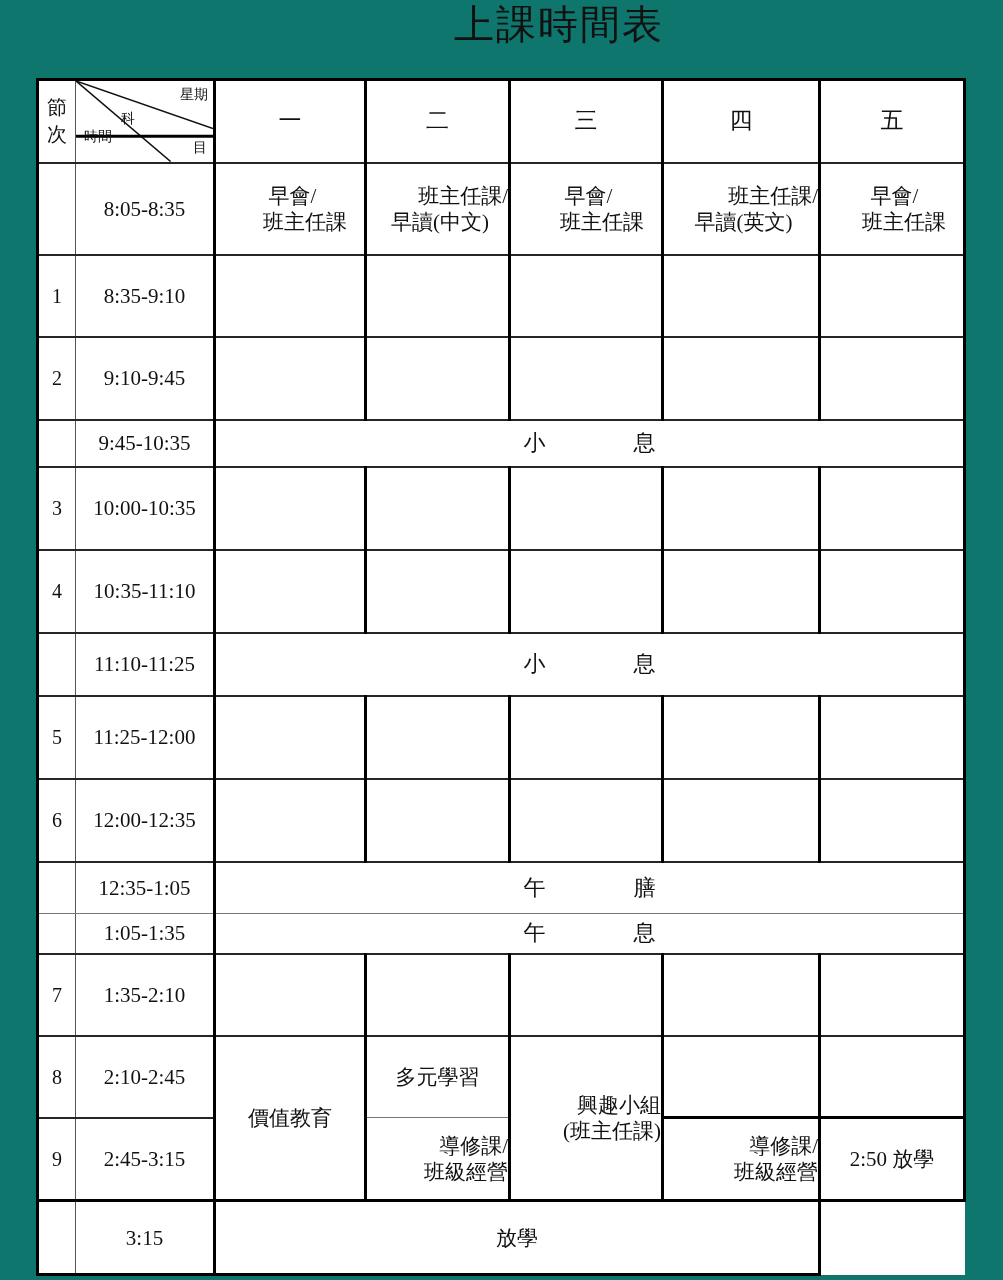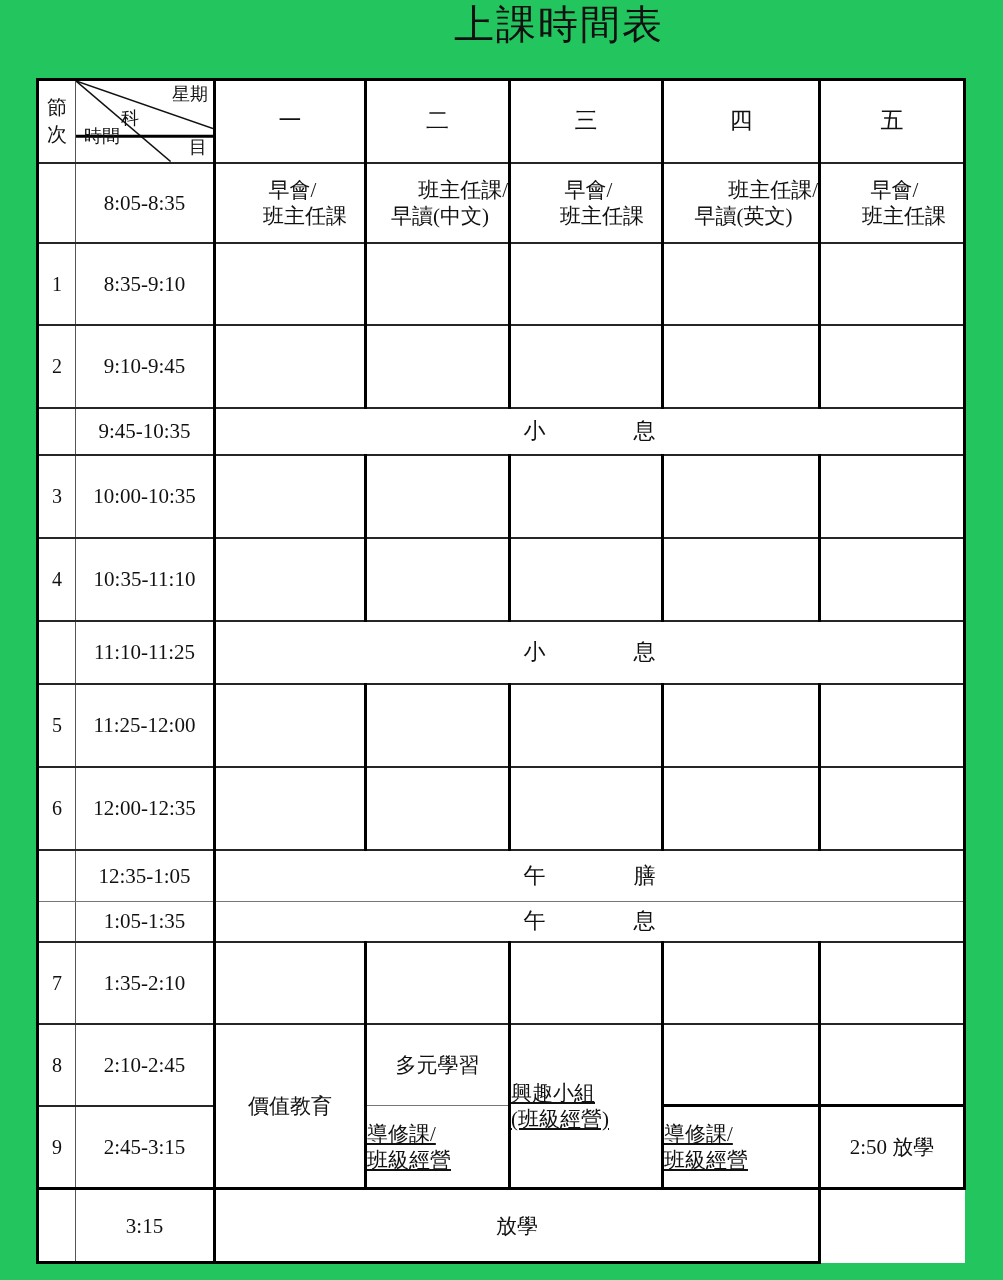--- a/index.html
+++ b/index.html
@@ -1,17 +1,17 @@
 <!DOCTYPE html>
 <html><head>
 <meta charset="utf-8">
 <style>
   html,body{margin:0;padding:0;background:#fff;}
   .page{
-    position:relative;width:1003px;height:1280px;background:#22c55e;
+    position:relative;width:1003px;height:1280px;background:#0f766e;
     font-family:"Liberation Serif","DejaVu Serif",serif;color:#111;
     overflow:hidden;
   }
   .title{
     position:absolute;left:454px;top:2px;font-size:40px;line-height:46px;
     letter-spacing:2px;white-space:nowrap;
   }
   table.tt{
     position:absolute;left:36px;top:78px;
     border-collapse:collapse;table-layout:fixed;
@@ -29,25 +29,25 @@
   .bb2{border-bottom:2px solid #262626;}
   .bb1{border-bottom:1px solid #777;}
   .ghost{border:none;}
   .day-head{font-size:23px;}
   .p-num{font-size:20px;}
   .jc-stack{font-size:20px;line-height:27px;}
   .ln{display:block;}
   .ln-l{text-align:center;padding-left:5px;}
   .ln-r{text-align:right;padding-right:17px;}
   .ln-i{text-align:right;padding-left:15px;}
-  .ln-c{text-align:left;text-decoration:underline;}
+  .ln-c{text-align:right;}
   .break-flex{display:flex;justify-content:center;align-items:center;gap:88px;font-size:22px;}
   .corner{position:relative;}
   .corner svg{position:absolute;left:0;top:0;width:100%;height:100%;}
-  .lbl{position:absolute;font-size:18px;line-height:21px;white-space:nowrap;}
+  .lbl{position:absolute;font-size:14px;line-height:21px;white-space:nowrap;}
   .lbl-weekday{top:3px;right:5px;}
   .lbl-subject-top{top:27px;left:45px;}
   .lbl-time{bottom:15px;left:8px;}
   .lbl-subject-bottom{bottom:4px;right:6px;}
 </style>
 </head>
 <body>
 
 <div class="page">
   <div class="title">上課時間表</div>
@@ -82,21 +82,21 @@
         <span class="lbl lbl-time">時間</span>
         <span class="lbl lbl-subject-bottom">目</span>
       </td>
       <td class="bt3 br3 bb2 day-head">一</td>
       <td class="bt3 br3 bb2 day-head">二</td>
       <td class="bt3 br3 bb2 day-head">三</td>
       <td class="bt3 br3 bb2 day-head">四</td>
       <td class="bt3 br3 bb2 day-head">五</td>
     </tr>
 
-    <tr style="height:80px">
+    <tr style="height:92px">
       <td class="bl3 br1 bb2"></td>
       <td class="br3 bb2">8:05-8:35</td>
       <td class="br3 bb2">
         <span class="ln ln-l">早會/</span>
         <span class="ln ln-r">班主任課</span>
       </td>
       <td class="br3 bb2">
         <span class="ln ln-i">班主任課/</span>
         <span class="ln ln-l">早讀(中文)</span>
       </td>
@@ -228,21 +228,21 @@
       <td class="br3 bb2"></td>
     </tr>
 
     <tr style="height:82px">
       <td class="bl3 br1 bb2 p-num">8</td>
       <td class="br3 bb2">2:10-2:45</td>
       <td class="br3 bb3" rowspan="2">價值教育</td>
       <td class="br3 bb1">多元學習</td>
       <td class="br3 bb3" rowspan="2">
         <span class="ln ln-c">興趣小組</span>
-        <span class="ln ln-c">(班級經營)</span>
+        <span class="ln ln-c">(班主任課)</span>
       </td>
       <td class="br3 bb3"></td>
       <td class="br3 bb3"></td>
     </tr>
 
     <tr style="height:83px">
       <td class="bl3 br1 bb3 p-num">9</td>
       <td class="br3 bb3">2:45-3:15</td>
       <td class="br3 bb3">
         <span class="ln ln-c">導修課/</span>

